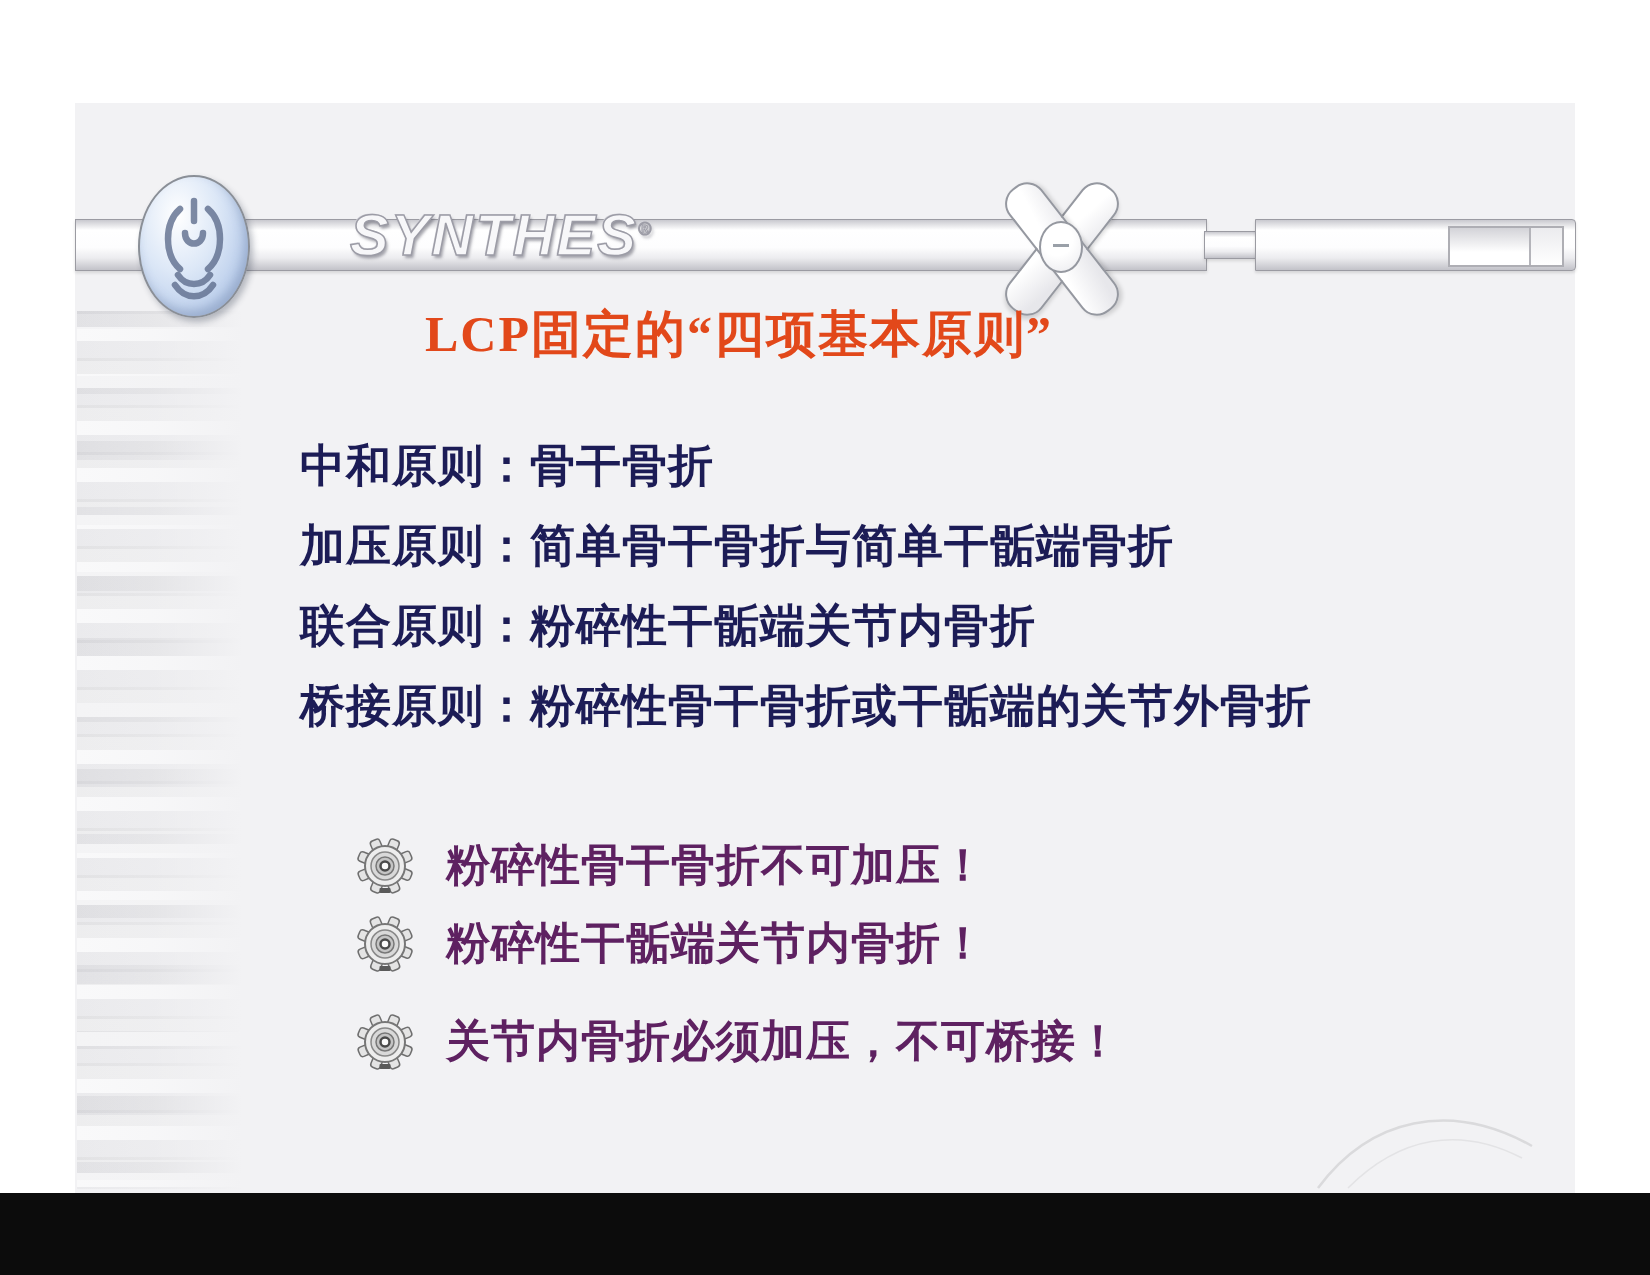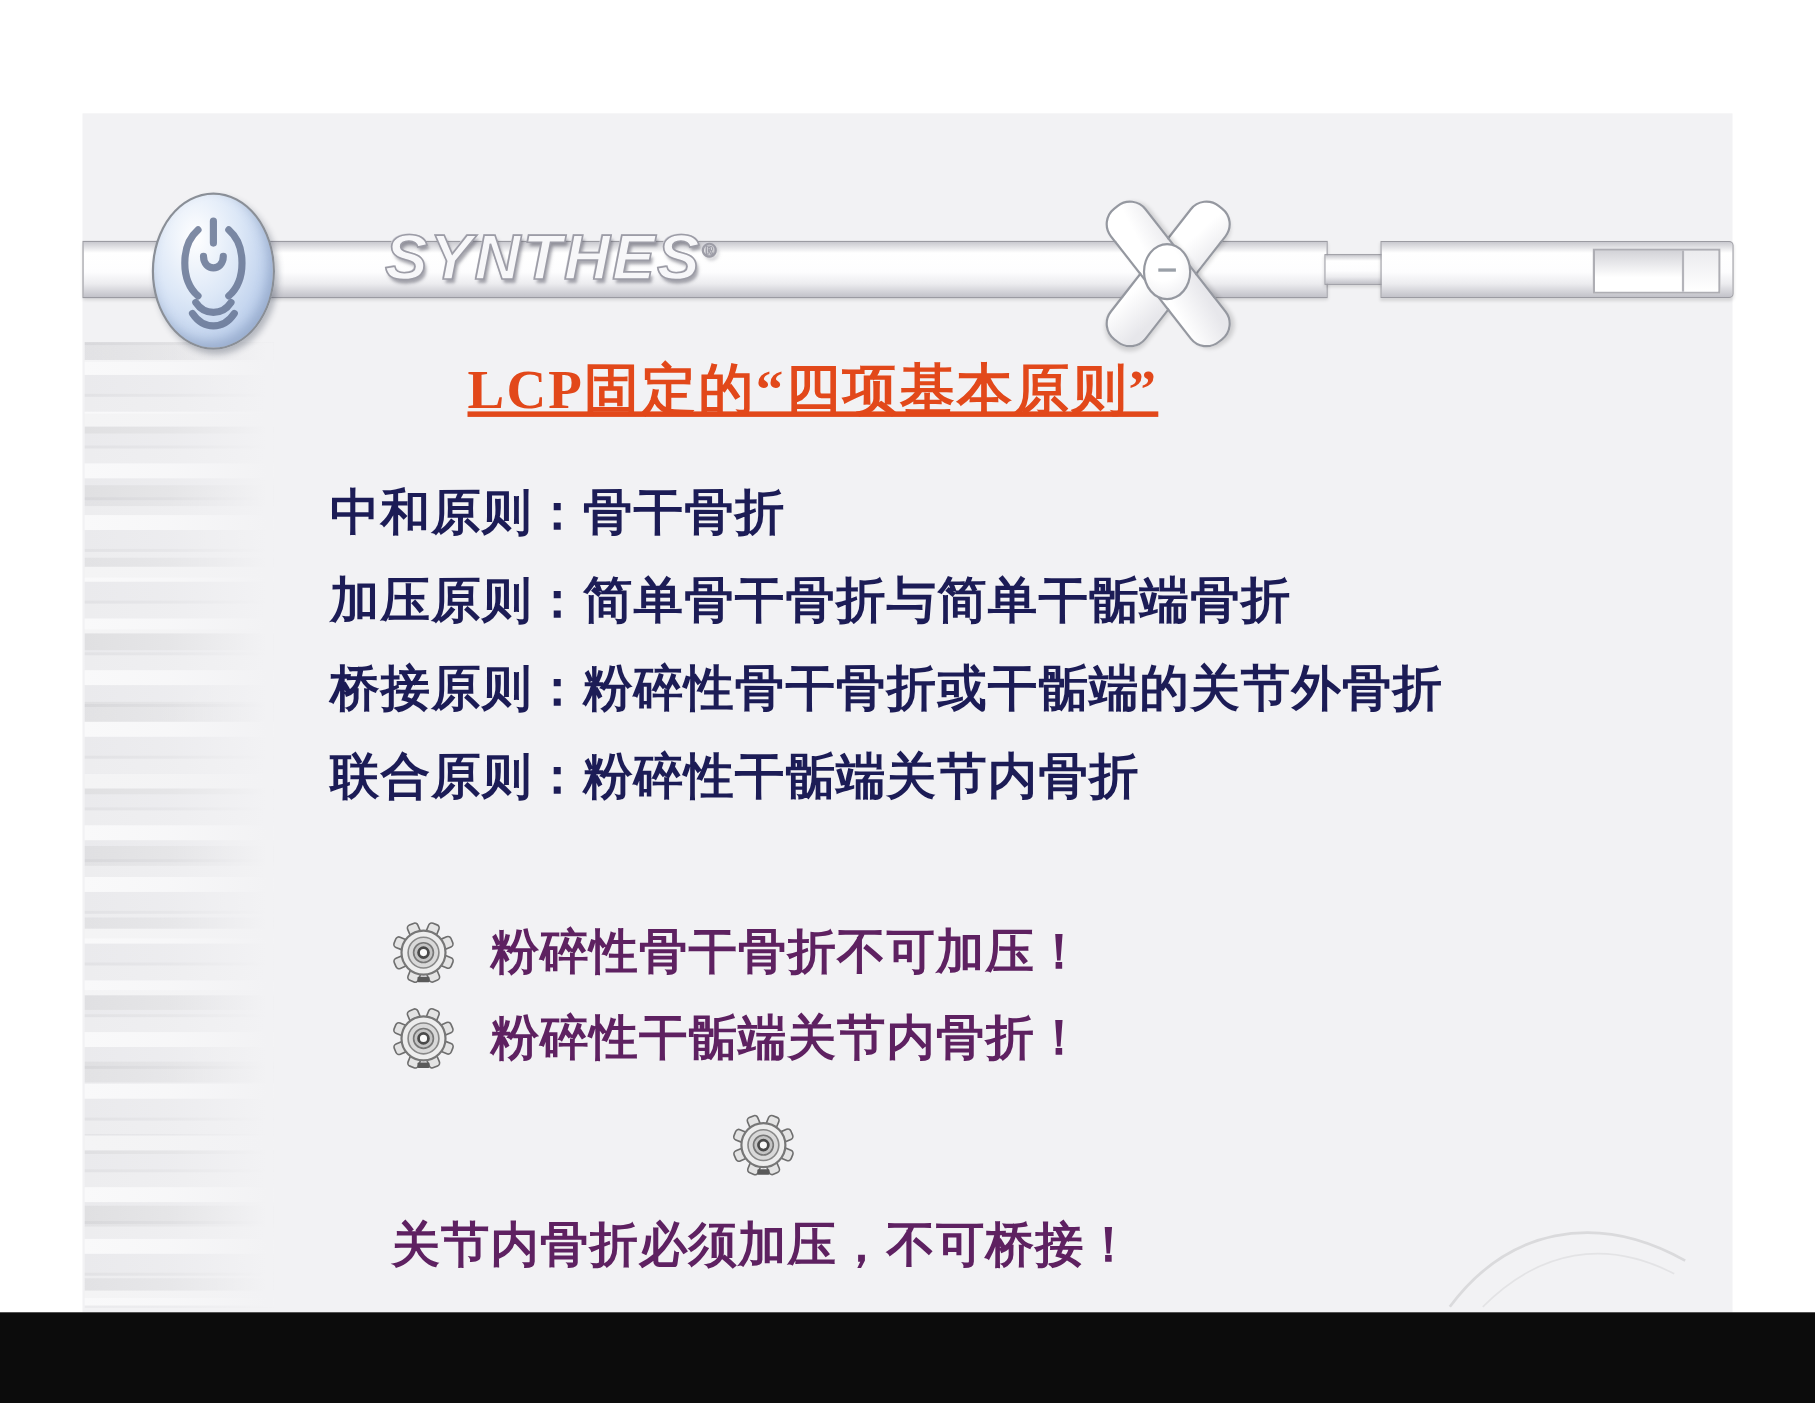--- a/index.html
+++ b/index.html
@@ -56,32 +56,32 @@
   .logo-oval svg{position:absolute;left:4px;top:4px;}
 
   
   .synthes{position:absolute;left:350px;top:178px;font-family:"Liberation Sans",sans-serif;
     font-style:italic;font-weight:bold;font-size:58px;letter-spacing:2px;line-height:1;
     color:#f7f7f9;-webkit-text-stroke:1.5px #9c9ca6;
     text-shadow:2px 3px 3px rgba(95,95,108,0.55), -1px -1px 0 #d6d6dc;}
   .synthes sup{font-size:18px;-webkit-text-stroke:1px #9c9ca6;}
 
   
-  .title{position:absolute;left:425px;top:296px;margin:0;white-space:nowrap;
+  .title{position:absolute;left:425px;top:276px;margin:0;white-space:nowrap;
     font-family:"Liberation Serif","DejaVu Serif",serif;font-weight:bold;
-    font-size:50px;letter-spacing:2px;color:#e2481a;line-height:1.2;text-decoration:underline;}
+    font-size:50px;letter-spacing:2px;color:#e2481a;line-height:1.2;}
 
   
   .principles{position:absolute;left:300px;top:398px;}
   .principle{white-space:nowrap;font-family:"Liberation Serif","DejaVu Serif",serif;
     font-weight:bold;font-size:45px;line-height:80px;color:#1c1c56;letter-spacing:1px;}
 
   
   .note{position:absolute;left:356px;display:flex;align-items:center;gap:32px;}
-  .note-1{top:808px;} .note-2{top:886px;} .note-3{top:984px;flex-direction:column;}
+  .note-1{top:808px;} .note-2{top:886px;} .note-3{top:984px;}
   .note-text{white-space:nowrap;font-family:"Liberation Serif","DejaVu Serif",serif;
     font-weight:600;font-size:44px;color:#5e2161;letter-spacing:1px;}
 
   
   .swoosh{position:absolute;left:1300px;top:1060px;}
 
   
   .blackbar{position:absolute;left:0;top:1165px;width:1650px;height:110px;background:#0c0c0c;}
 </style>
 </head>
@@ -119,22 +119,22 @@
     </svg>
   </div>
 
   <div class="synthes"><span>SYNTHES</span><sup>®</sup></div>
 
   <h1 class="title">LCP固定的“四项基本原则”</h1>
 
   <div class="principles">
     <div class="principle">中和原则：骨干骨折</div>
     <div class="principle">加压原则：简单骨干骨折与简单干骺端骨折</div>
+    <div class="principle">联合原则：粉碎性干骺端关节内骨折</div>
     <div class="principle">桥接原则：粉碎性骨干骨折或干骺端的关节外骨折</div>
-    <div class="principle">联合原则：粉碎性干骺端关节内骨折</div>
   </div>
 
   <div class="note note-1">
     <svg width="58" height="58" viewBox="0 0 58 58">
       <g transform="rotate(22 29 29)" fill="#e4e4e4" stroke="#6f6f6f" stroke-width="1.5">
         <rect x="24" y="1" width="10" height="12" rx="3" transform="rotate(0 29 29)"></rect>
         <rect x="24" y="1" width="10" height="12" rx="3" transform="rotate(45 29 29)"></rect>
         <rect x="24" y="1" width="10" height="12" rx="3" transform="rotate(90 29 29)"></rect>
         <rect x="24" y="1" width="10" height="12" rx="3" transform="rotate(135 29 29)"></rect>
         <rect x="24" y="1" width="10" height="12" rx="3" transform="rotate(180 29 29)"></rect>

